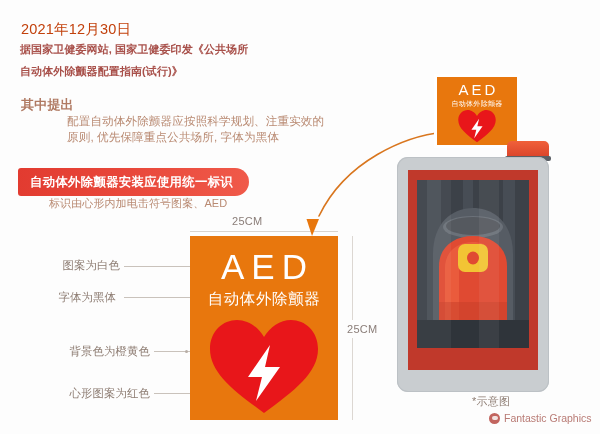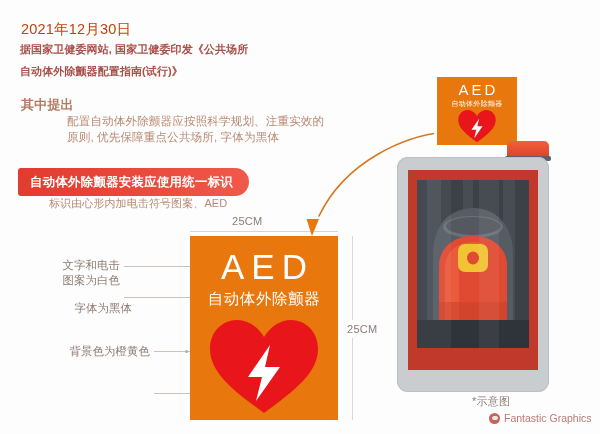--- a/index.html
+++ b/index.html
@@ -227,36 +227,38 @@
   <div class="sign">
     <div class="sign-aed">AED</div>
     <div class="sign-cn">自动体外除颤器</div>
     <svg class="sign-heart" viewBox="0 0 112 98">
       <path d="M56 96 C 26 74, 2 56, 2 32 C 2 14, 15 3, 29 3 C 40 3, 50 10, 56 20 C 62 10, 72 3, 83 3 C 97 3, 110 14, 110 32 C 110 56, 86 74, 56 96 Z" fill="#E8161A"></path>
       <path d="M62 28 L 40 60 L 54 60 L 48 84 L 72 50 L 57 50 Z" fill="#FFFFFF"></path>
     </svg>
   </div>
 
   <div class="callout" style="left:20px;top:258px;width:100px;">
-    <span>文字和电击</span>
     <span>图案为白色</span>
   </div>
   <div class="cl-line" style="left:124px;top:266px;width:66px;"></div>
 
-  <div class="callout" style="left:32px;top:290px;width:100px;margin-top:11px;">
+  <div class="callout" style="left:16px;top:290px;width:100px;">
     <span>字体为黑体</span>
   </div>
   <div class="cl-line" style="left:124px;top:297px;width:66px;"></div>
 
   <div class="callout" style="left:20px;top:344px;width:130px;">
     <span>背景色为橙黄色</span>
   </div>
   <div class="cl-line" style="left:154px;top:351px;width:36px;"></div>
   <div class="cl-dot" style="left:185px;top:349.5px;"></div>
 
+  <div class="callout" style="left:20px;top:386px;width:130px;">
+    <span>心形图案为红色</span>
+  </div>
   <div class="cl-line" style="left:154px;top:393px;width:36px;"></div>
 
   <svg class="arrow-svg" viewBox="0 0 170 120">
     <path d="M158 12 C 120 16, 60 40, 33 96" stroke="#D9761E" stroke-width="1.6" fill="none" stroke-linecap="round"></path>
     <path d="M26 116 L 20.5 99 L 33 99 Z" fill="#E8770D"></path>
   </svg>
 
   <div class="mini-sign-wrap"></div>
   <div class="mini-sign">
     <div class="mini-aed">AED</div>

